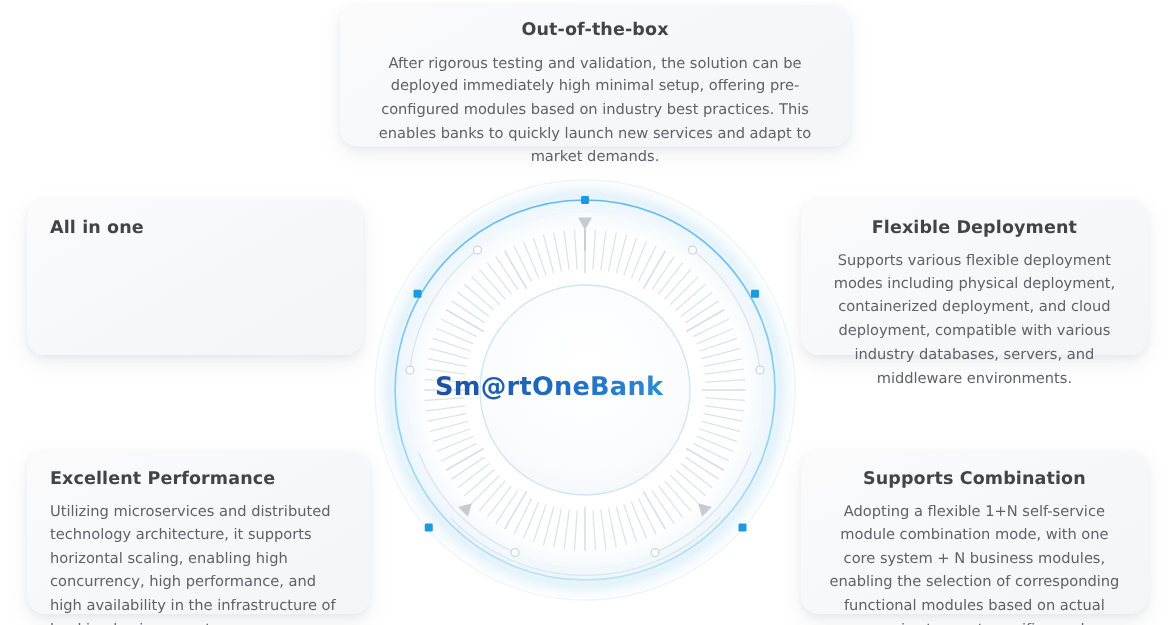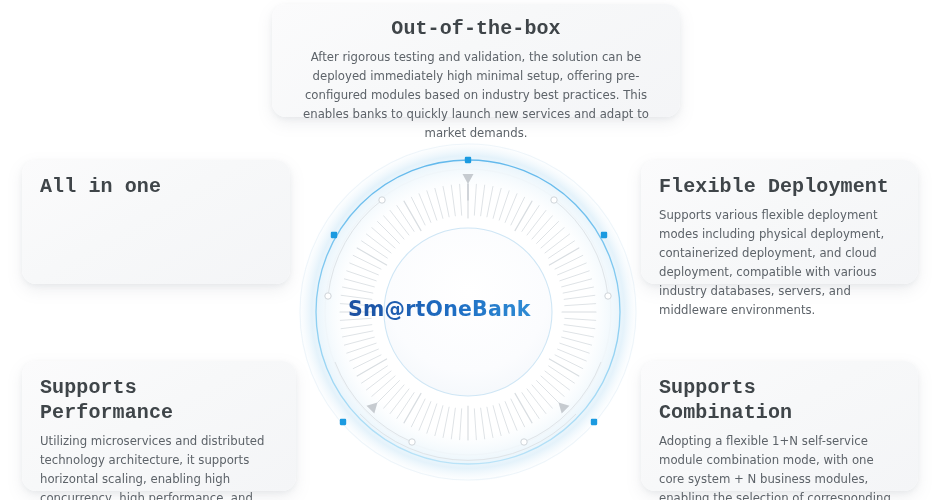--- a/index.html
+++ b/index.html
@@ -16,35 +16,34 @@
     position:absolute;
     background:linear-gradient(150deg,#fbfbfc 0%,#f7f8f9 45%,#f4f5f7 100%);
     border-radius:14px;
     box-shadow:0 6px 16px rgba(120,130,145,.13),
                0 2px 5px rgba(120,130,145,.08);
     box-sizing:border-box;
     padding:14px 18px 16px 18px;
   }
   .card h3{
     margin:0 0 7px 0;
-    font-size:20px;
+    font-size:14px;
     font-weight:700;
     color:#3f4549;
     letter-spacing:.1px;
     line-height:1.25;
-    font-family:Liberation Mono, monospace;
   }
   .card p{
     margin:0;
     font-size:11.7px;
     line-height:1.62;
     color:#5d6369;
   }
   .card.align-right{}
-  .card.align-left{text-align:left;}
+  .card.align-left{text-align:center;}
   .card.align-center{text-align:center;}
 
   #card-top        {left:272px; top:4px;   width:408px; height:113px; padding-top:12px;}
   #card-allinone   {left:22px;  top:160px; width:268px; height:124px;}
   #card-excellent  {left:22px;  top:361px; width:274px; height:130px;}
   #card-flexible   {left:641px; top:160px; width:277px; height:124px;}
   #card-modular    {left:641px; top:361px; width:277px; height:130px;}
 
   
   #hero{
@@ -259,21 +258,21 @@
   <div class="card align-center" id="card-top">
     <h3>Out-of-the-box</h3>
     <p>After rigorous testing and validation, the solution can be deployed immediately high minimal setup, offering pre-configured modules based on industry best practices. This enables banks to quickly launch new services and adapt to market demands.</p>
   </div>
 
   <div class="card align-right" id="card-allinone">
     <h3>All in one</h3>
   </div>
 
   <div class="card align-right" id="card-excellent">
-    <h3>Supports Performance</h3>
+    <h3>Excellent Performance</h3>
     <p>Utilizing microservices and distributed technology architecture, it supports horizontal scaling, enabling high concurrency, high performance, and high availability in the infrastructure of banking business systems.</p>
   </div>
 
   <div class="card align-left" id="card-flexible">
     <h3>Flexible Deployment</h3>
     <p>Supports various flexible deployment modes including physical deployment, containerized deployment, and cloud deployment, compatible with various industry databases, servers, and middleware environments.</p>
   </div>
 
   <div class="card align-left" id="card-modular">
     <h3>Supports Combination</h3>

